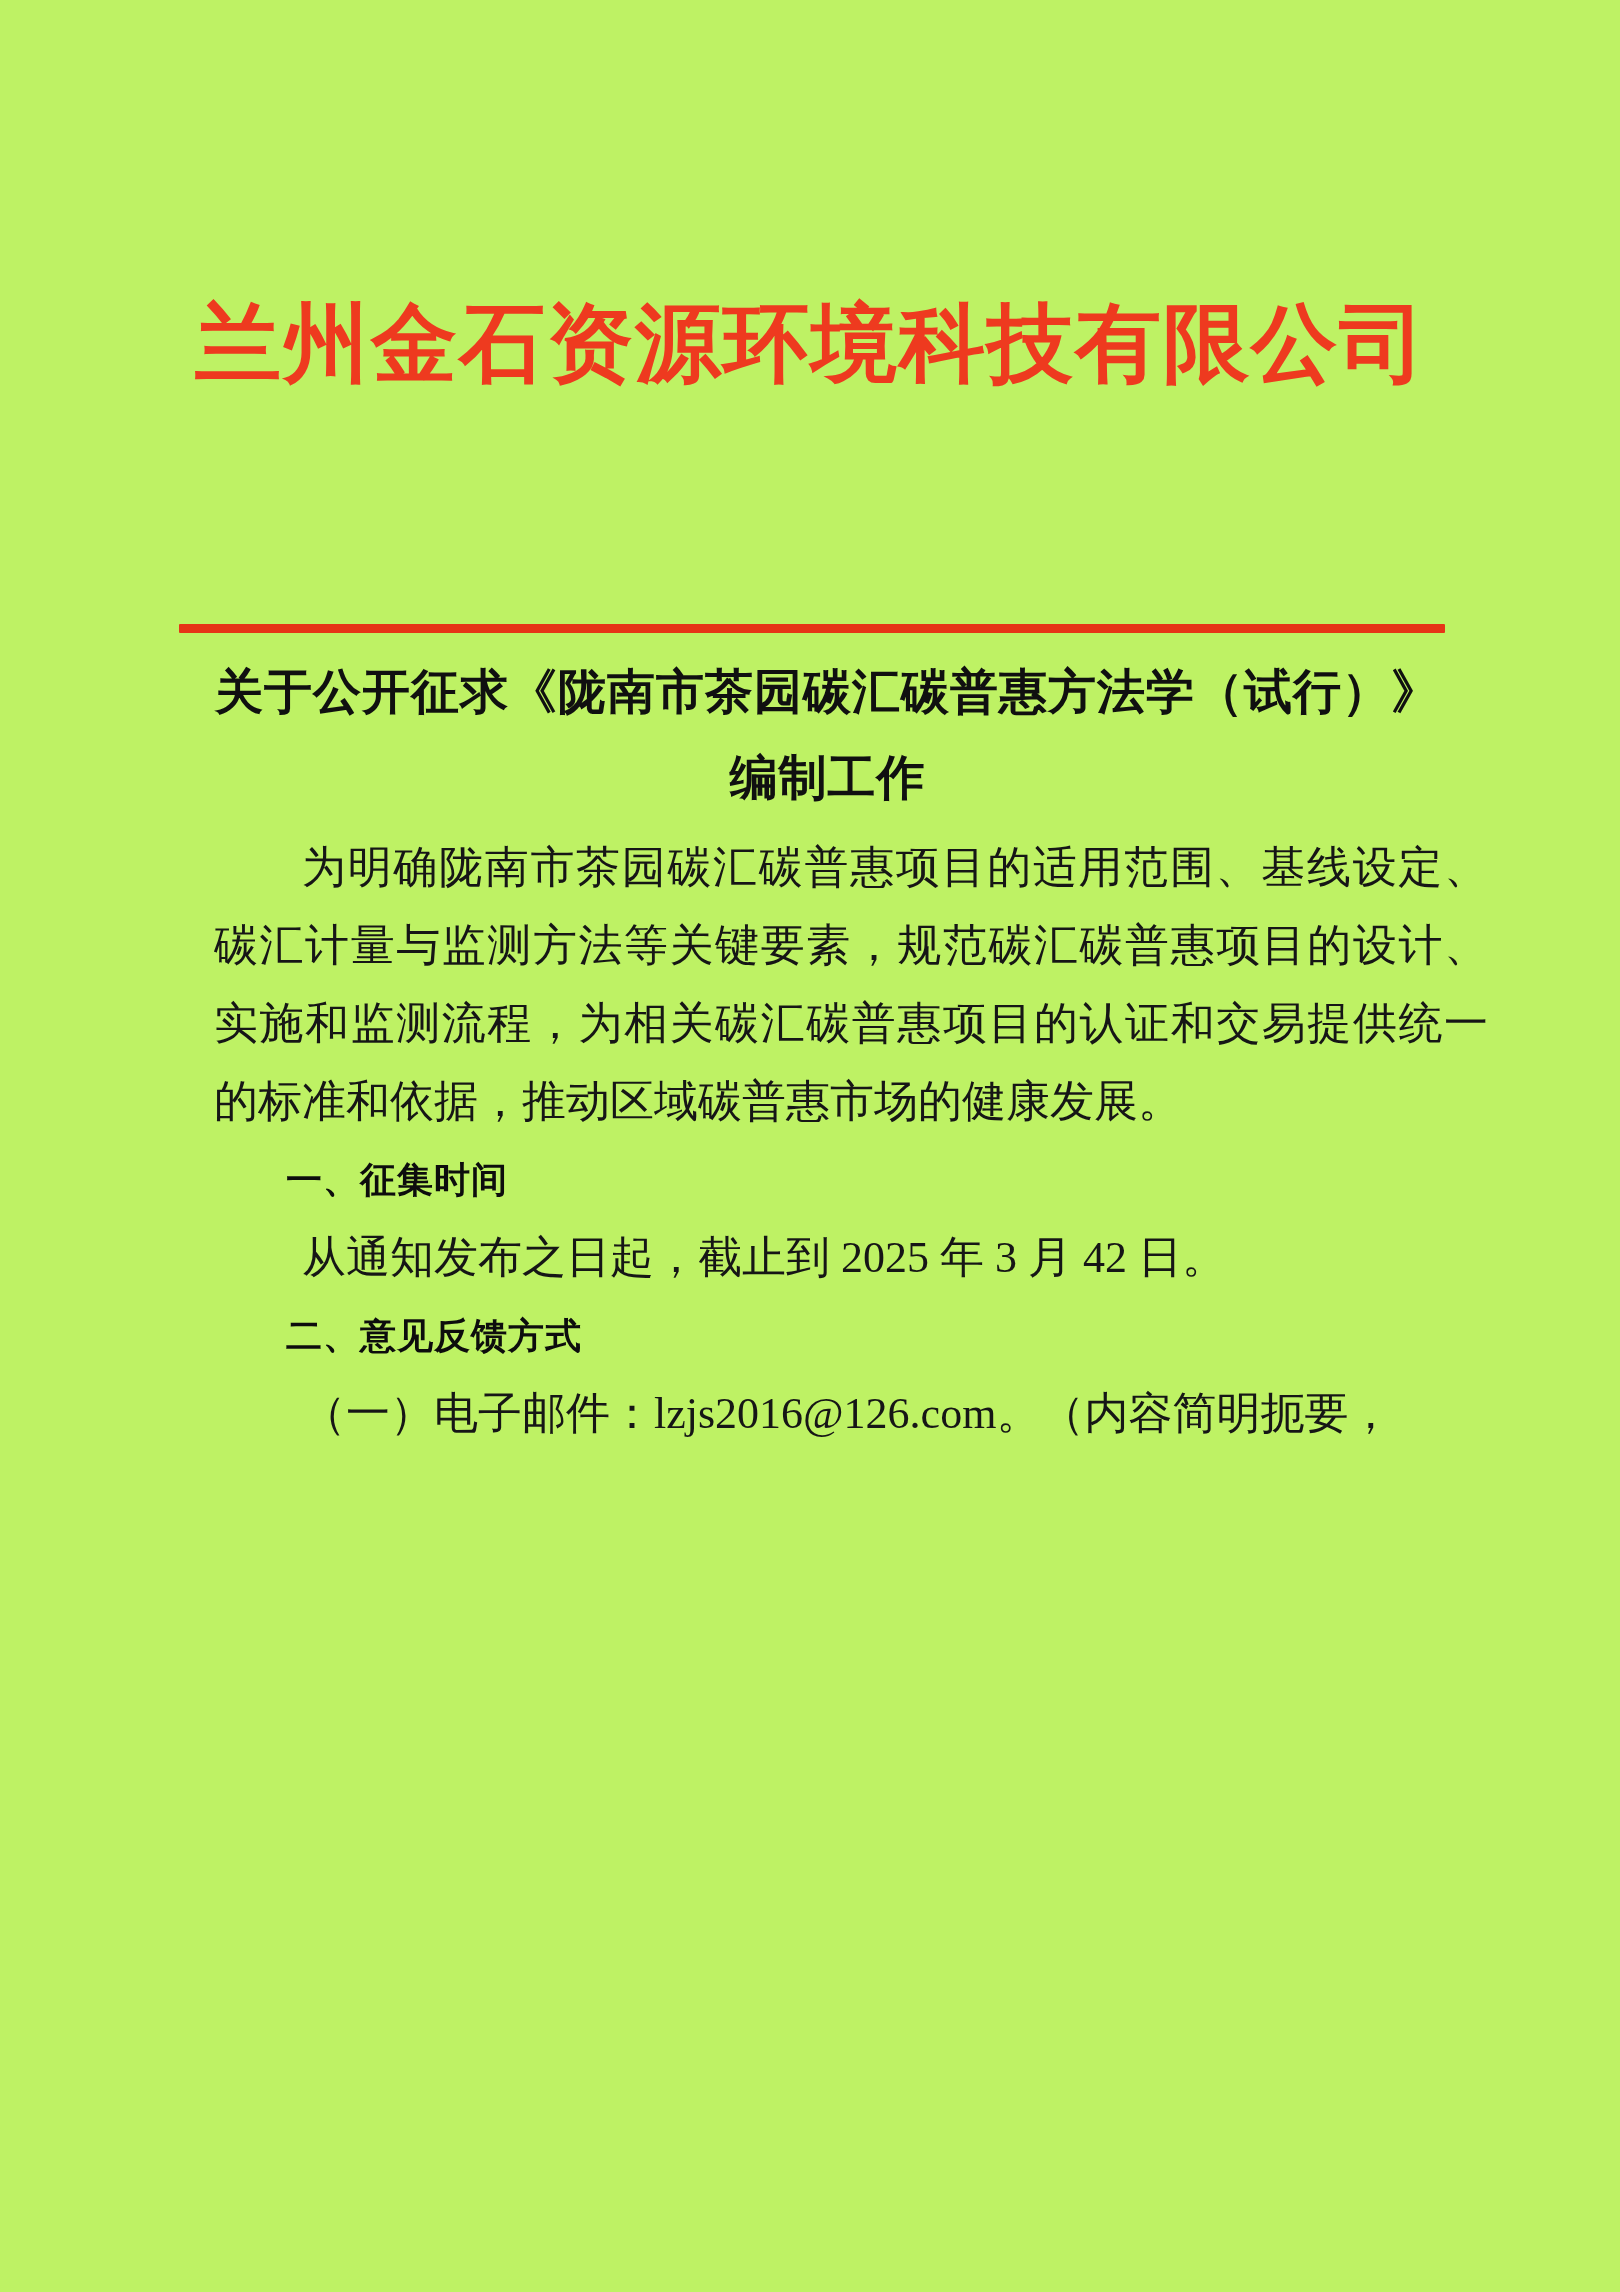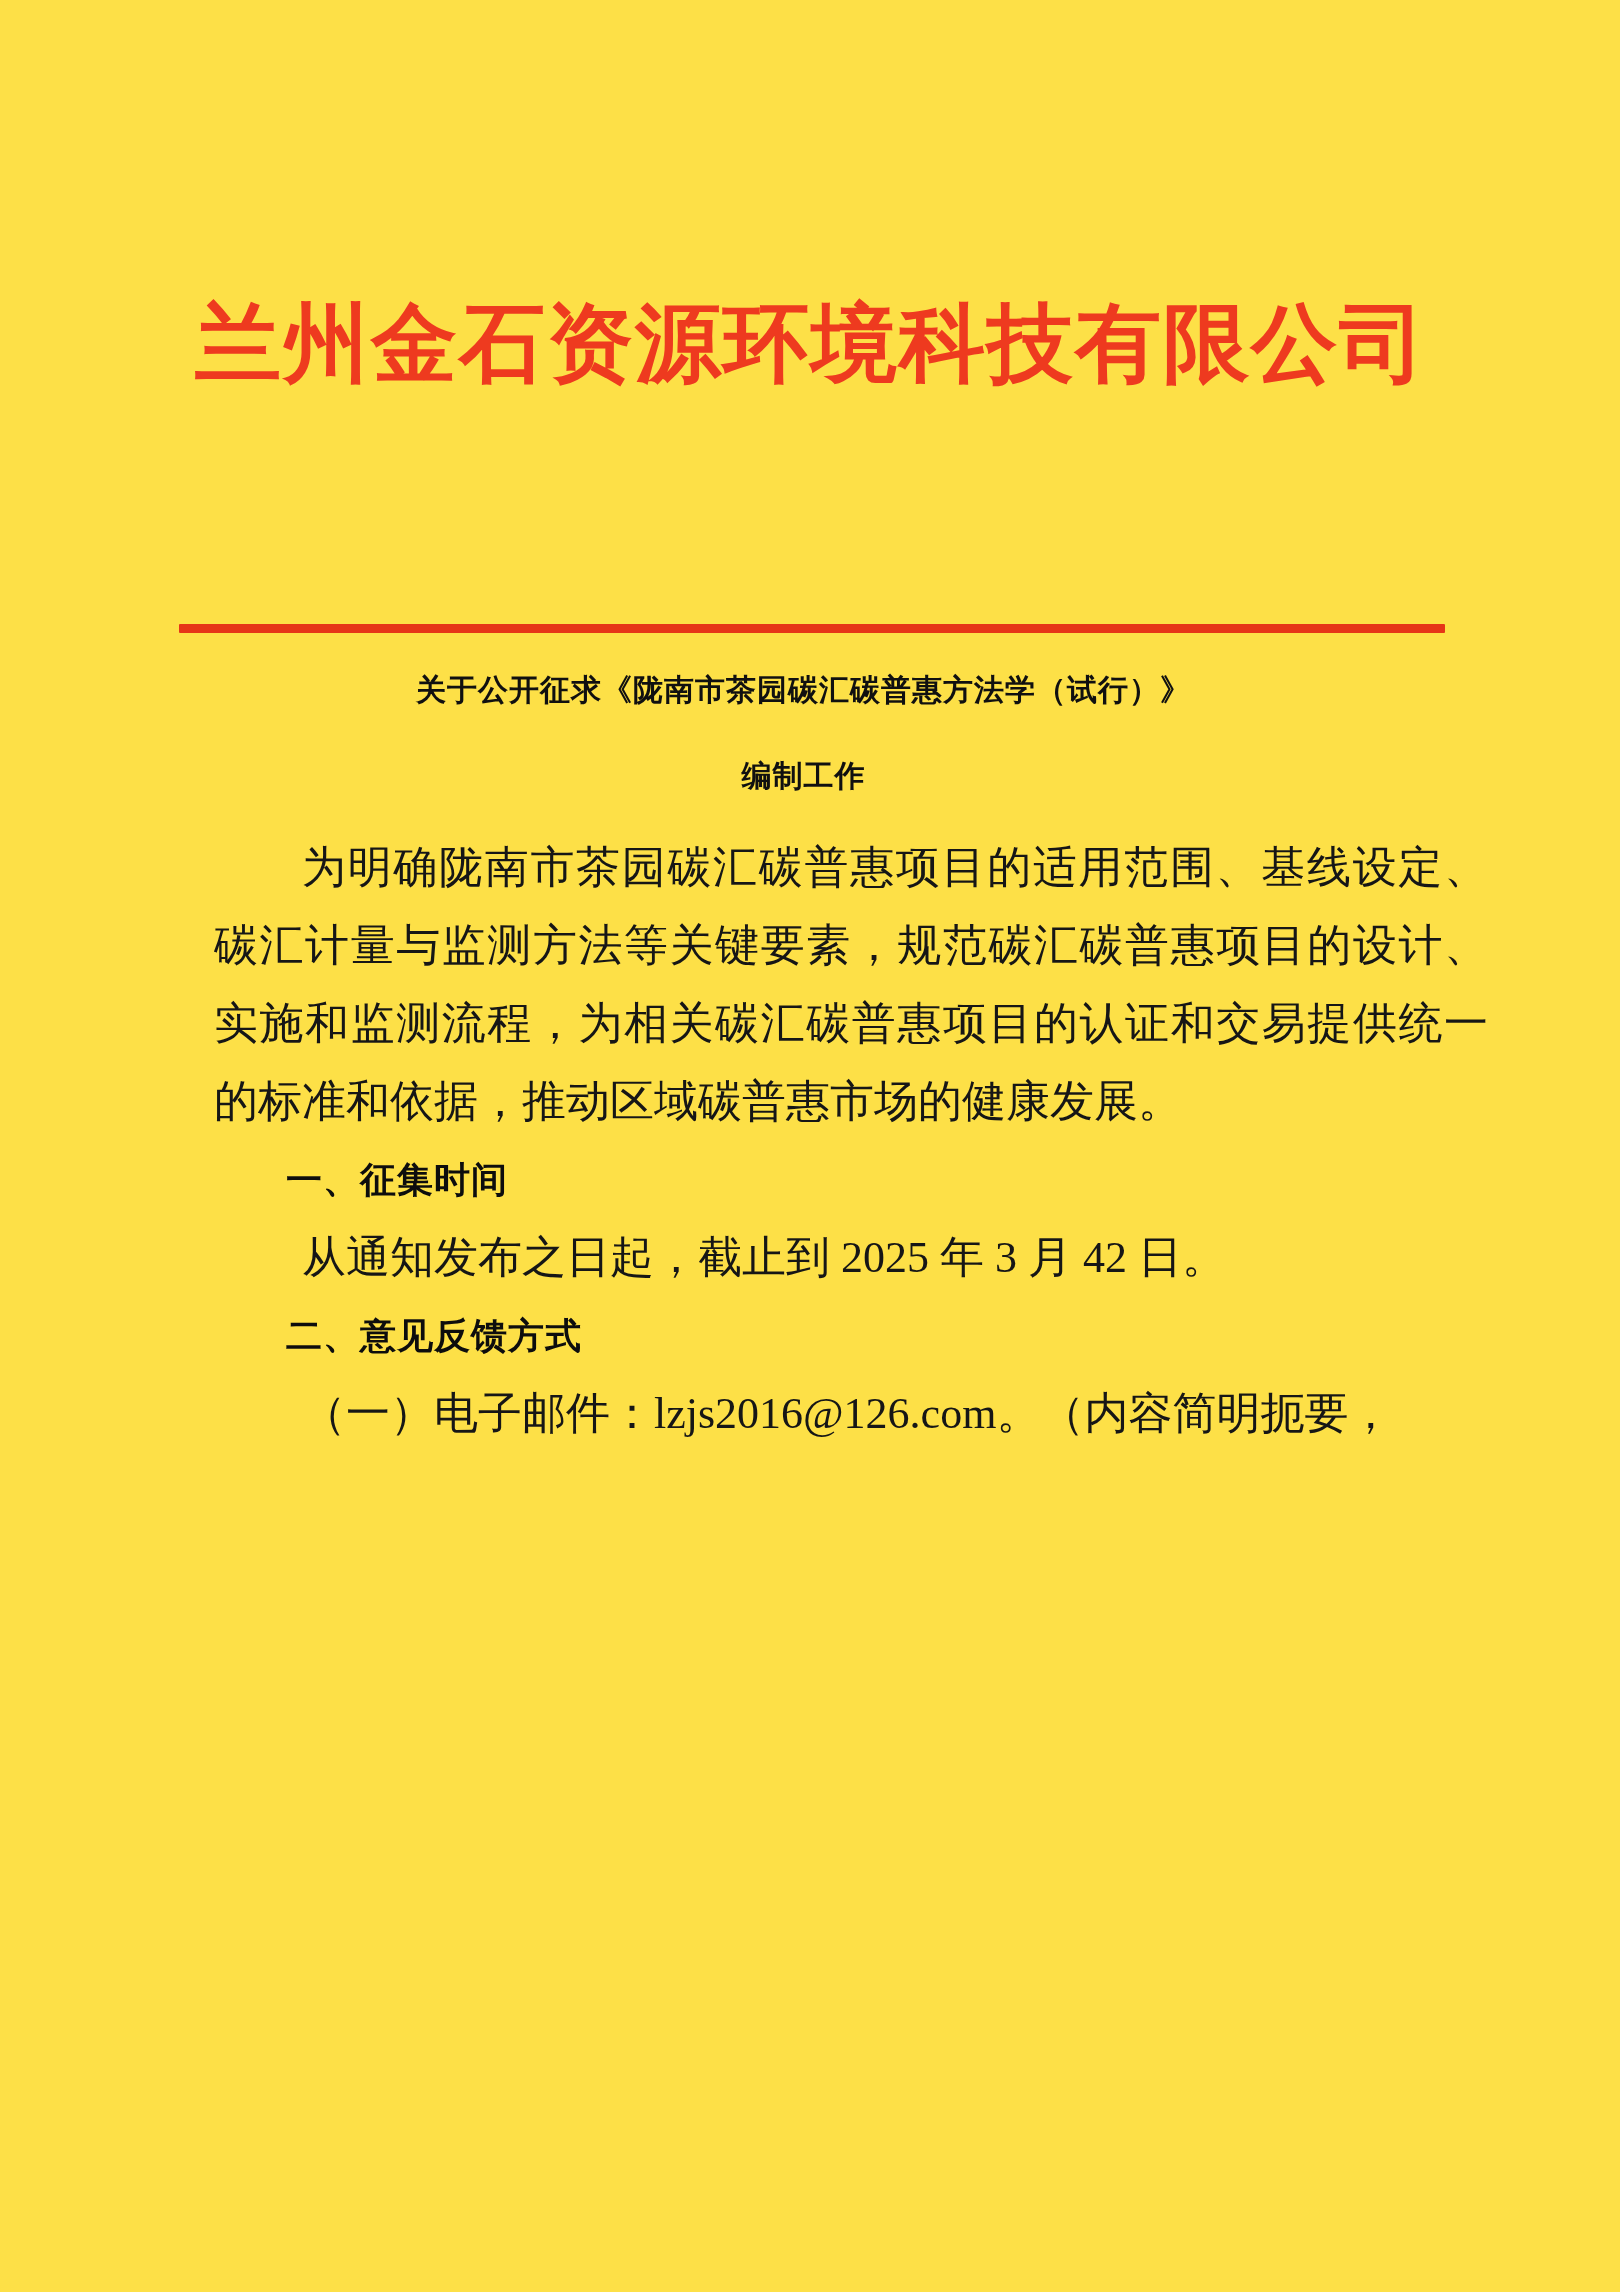--- a/index.html
+++ b/index.html
@@ -1,21 +1,21 @@
 <!DOCTYPE html>
 <html><head>
 <meta charset="utf-8">
 <style>
   html, body { margin: 0; padding: 0; background: #e9e9e9; }
   .page {
     position: relative;
     width: 1620px;
     height: 2293px;
     margin: 0 auto;
-    background: #fde047;
+    background: #bef264;
     overflow: hidden;
     font-family: "Liberation Serif", "DejaVu Serif", serif;
     color: #1c1c1c;
   }
   .letterhead {
     position: absolute;
     top: 282px;
     left: 174px;
     width: 1274px;
     text-align: center;
@@ -32,29 +32,28 @@
     top: 624px;
     left: 179px;
     width: 1266px;
     height: 8.8px;
     background: #e63517;
     border-radius: 1px;
   }
   .doc-title {
     position: absolute;
     top: 649px;
-    left: 154px;
+    left: 178px;
     width: 1299px;
     text-align: center;
-    font-size: 30px;
+    font-size: 48px;
     font-weight: 700;
     line-height: 86px;
     color: #101010;
     letter-spacing: 1px;
-    font-family: Liberation Mono, monospace;
   }
   .doc-body {
     position: absolute;
     top: 829px;
     left: 182px;
     width: 1274px;
     font-size: 44px;
     line-height: 78px;
     text-align: justify;
     color: #161616;

